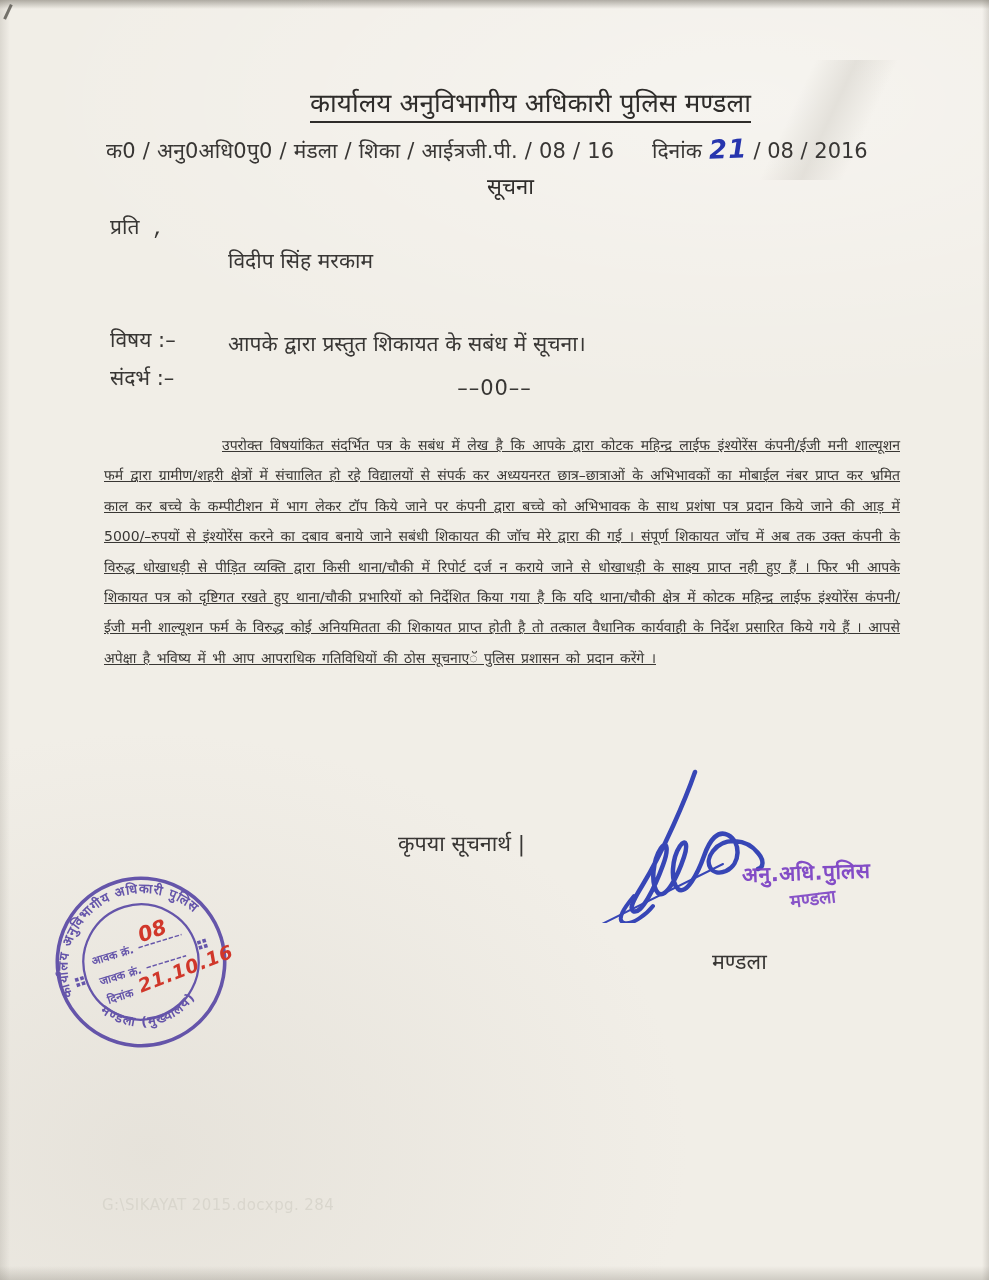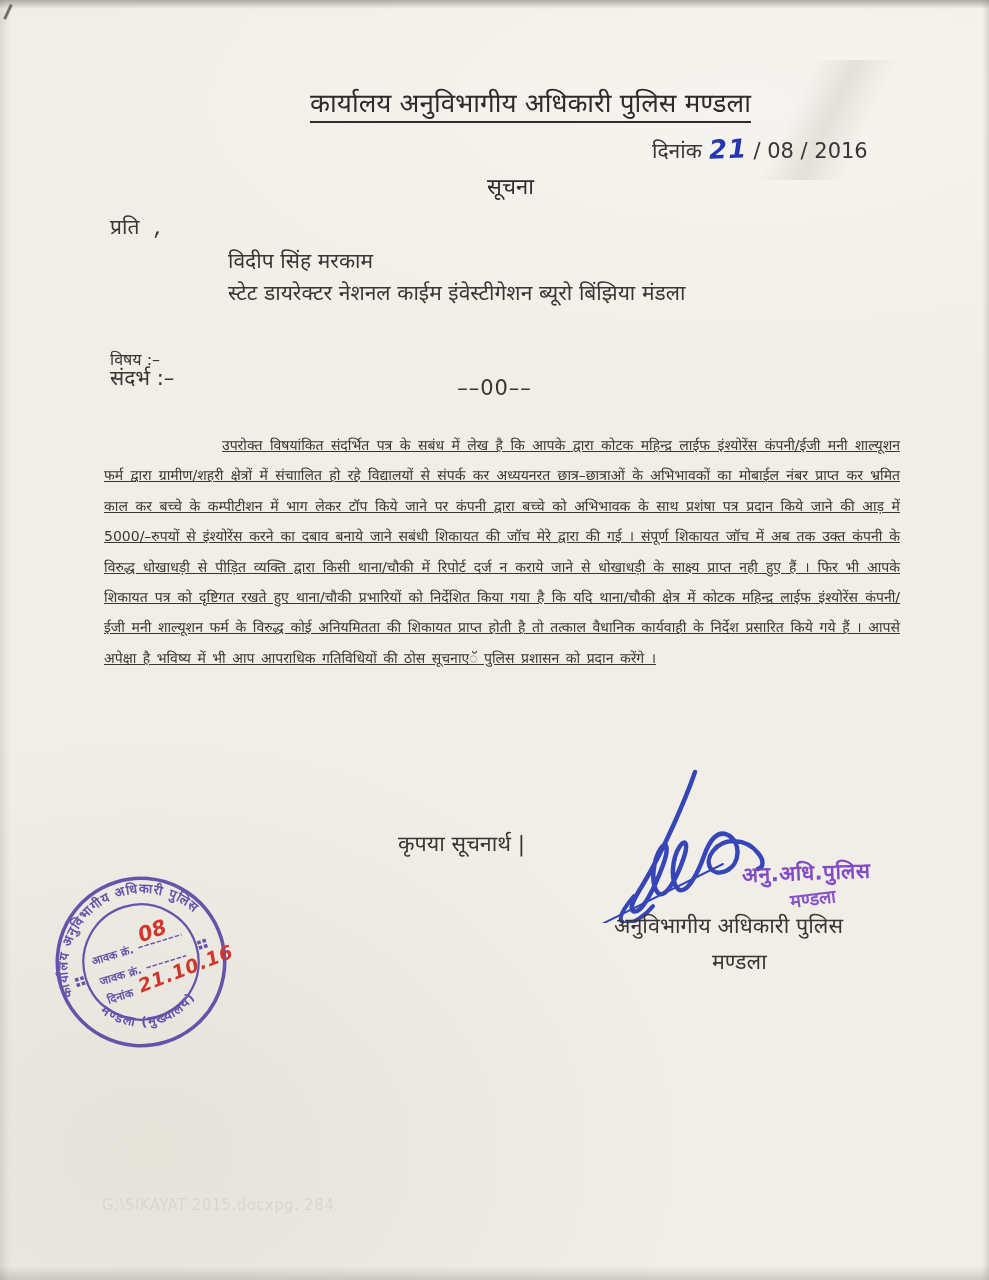--- a/index.html
+++ b/index.html
@@ -37,21 +37,21 @@
   .ref-no{position:absolute;left:106px;top:136px;font-size:21px;letter-spacing:.2px;}
   .date-line{position:absolute;left:652px;top:134px;font-size:21px;}
   .hand-blue{
     color:#2735ae;font-size:26px;font-weight:bold;font-style:italic;
     display:inline-block;transform:rotate(-2deg);letter-spacing:1px;
   }
   .notice-title{position:absolute;left:16px;top:170px;width:100%;text-align:center;font-size:22px;color:#2f2d2b;}
   .to-label{position:absolute;left:110px;top:212px;font-size:21px;font-family:Liberation Mono, monospace;}
   .recipient-name{position:absolute;left:228px;top:246px;font-size:21px;}
   .recipient-desig{position:absolute;left:228px;top:278px;font-size:21px;}
-  .subject-label{position:absolute;left:110px;top:348px;font-size:16px;}
+  .subject-label{position:absolute;left:110px;top:325px;font-size:21px;}
   .subject-text{position:absolute;left:228px;top:329px;font-size:21px;}
   .reference-label{position:absolute;left:110px;top:363px;font-size:21px;}
   .reference-text{position:absolute;left:228px;top:362px;font-size:21px;}
   .separator{position:absolute;left:0;top:376px;width:100%;text-align:center;font-size:21px;letter-spacing:1px;}
   .body-para{
     position:absolute;left:104px;top:430px;width:796px;
     font-size:14px;line-height:30.4px;text-align:justify;
     text-indent:118px;color:#39373;color:#393734;
     word-spacing:2px;white-space:normal;text-decoration:underline;
   }
@@ -74,34 +74,35 @@
 <body>
 
 <div class="sheet">
   <div class="crease"></div>
   <div class="corner-mark"></div>
 
   <div class="office-title">
     <span>कार्यालय अनुविभागीय अधिकारी पुलिस मण्डला</span>
   </div>
 
+  <div class="ref-no doc-text">क0 / अनु0अधि0पु0 / मंडला / शिका / आईत्रजी.पी. / 08 / 16</div>
 
   <div class="date-line doc-text">
     <span>दिनांक </span>
     <span class="hand-blue">21</span>
     <span>/ 08 / 2016</span>
   </div>
 
   <div class="notice-title">सूचना</div>
 
   <div class="to-label doc-text">प्रति ,</div>
   <div class="recipient-name doc-text">विदीप सिंह मरकाम</div>
-  <div class="recipient-desig doc-text">स्टेट डायरेक्टर नेशनल काईम इंवेस्टीगेशन ब्यूरो बिंझिया मंडला</div>
 
   <div class="subject-label doc-text">विषय :–</div>
+  <div class="subject-text doc-text">आपके द्वारा प्रस्तुत शिकायत के सबंध में सूचना।</div>
   <div class="reference-label doc-text">संदर्भ :–</div>
 
   <div class="separator">––00––</div>
 
   <div class="body-para">उपरोक्त विषयांकित संदर्भित पत्र के सबंध में लेख है कि आपके द्वारा कोटक महिन्द्र लाईफ इंश्योरेंस कंपनी/ईजी मनी शाल्यूशन फर्म द्वारा ग्रामीण/शहरी क्षेत्रों में संचाालित हो रहे विद्यालयों से संपर्क कर अध्ययनरत छात्र–छात्राओं के अभिभावकों का मोबाईल नंबर प्राप्त कर भ्रमित काल कर बच्चे के कम्पीटीशन में भाग लेकर टॉप किये जाने पर कंपनी द्वारा बच्चे को अभिभावक के साथ प्रशंषा पत्र प्रदान किये जाने की आड़ में 5000/–रुपयों से इंश्योरेंस करने का दबाव बनाये जाने सबंधी शिकायत की जॉच मेरे द्वारा की गई । संपूर्ण शिकायत जॉच में अब तक उक्त कंपनी के विरुद्ध धोखाधड़ी से पीड़ित व्यक्ति द्वारा किसी थाना/चौकी में रिपोर्ट दर्ज न कराये जाने से धोखाधड़ी के साक्ष्य प्राप्त नही हुए हैं । फिर भी आपके शिकायत पत्र को दृष्टिगत रखते हुए थाना/चौकी प्रभारियों को निर्देशित किया गया है कि यदि थाना/चौकी क्षेत्र में कोटक महिन्द्र लाईफ इंश्योरेंस कंपनी/ईजी मनी शाल्यूशन फर्म के विरुद्ध कोई अनियमितता की शिकायत प्राप्त होती है तो तत्काल वैधानिक कार्यवाही के निर्देश प्रसारित किये गये हैं । आपसे अपेक्षा है भविष्य में भी आप आपराधिक गतिविधियों की ठोस सूचनाएॅ पुलिस प्रशासन को प्रदान करेंगे ।</div>
 
   <div class="closing-note doc-text">कृपया सूचनार्थ  |</div>
 
   <div class="sig-wrap">
     <svg width="220" height="155" viewBox="0 0 220 155">
@@ -109,21 +110,20 @@
         <path stroke-width="4.5" d="M97,4 C88,30 66,82 44,118 C36,131 31,140 35,143 C43,148 57,119 65,97 C71,81 69,72 63,80 C55,92 52,116 60,125 C68,132 80,107 86,89 C90,77 88,70 82,78 C74,90 72,113 80,121 C88,128 100,105 106,88 C112,71 120,62 130,67 C143,74 143,96 128,103 C114,109 105,96 115,83 C126,69 148,70 160,85 C166,92 166,99 160,101"></path>
         <path stroke-width="4" d="M36,128 C26,140 18,152 26,155 C34,157 48,147 55,138"></path>
         <path stroke-width="2" d="M2,157 L125,96"></path>
       </g>
     </svg>
   </div>
 
   <div class="sig-stamp-1 doc-text">अनु.अधि.पुलिस</div>
   <div class="sig-stamp-2 doc-text">मण्डला</div>
 
-  <div class="signatory-desig doc-text">अनुविभागीय अधिकारी पुलिस</div>
   <div class="signatory-place doc-text">मण्डला</div>
 
   <div class="round-stamp">
     <svg width="190" height="180" viewBox="0 0 200 200">
       <defs>
         <path id="arcTop" d="M 18,126 A 84,84 0 1 1 182,126" fill="none"></path>
         <path id="arcBottom" d="M 34,128 A 72,72 0 0 0 166,128" fill="none"></path>
       </defs>
       <g stroke="#5b4aa6" fill="none">
         <circle cx="100" cy="100" r="93" stroke-width="4"></circle>

